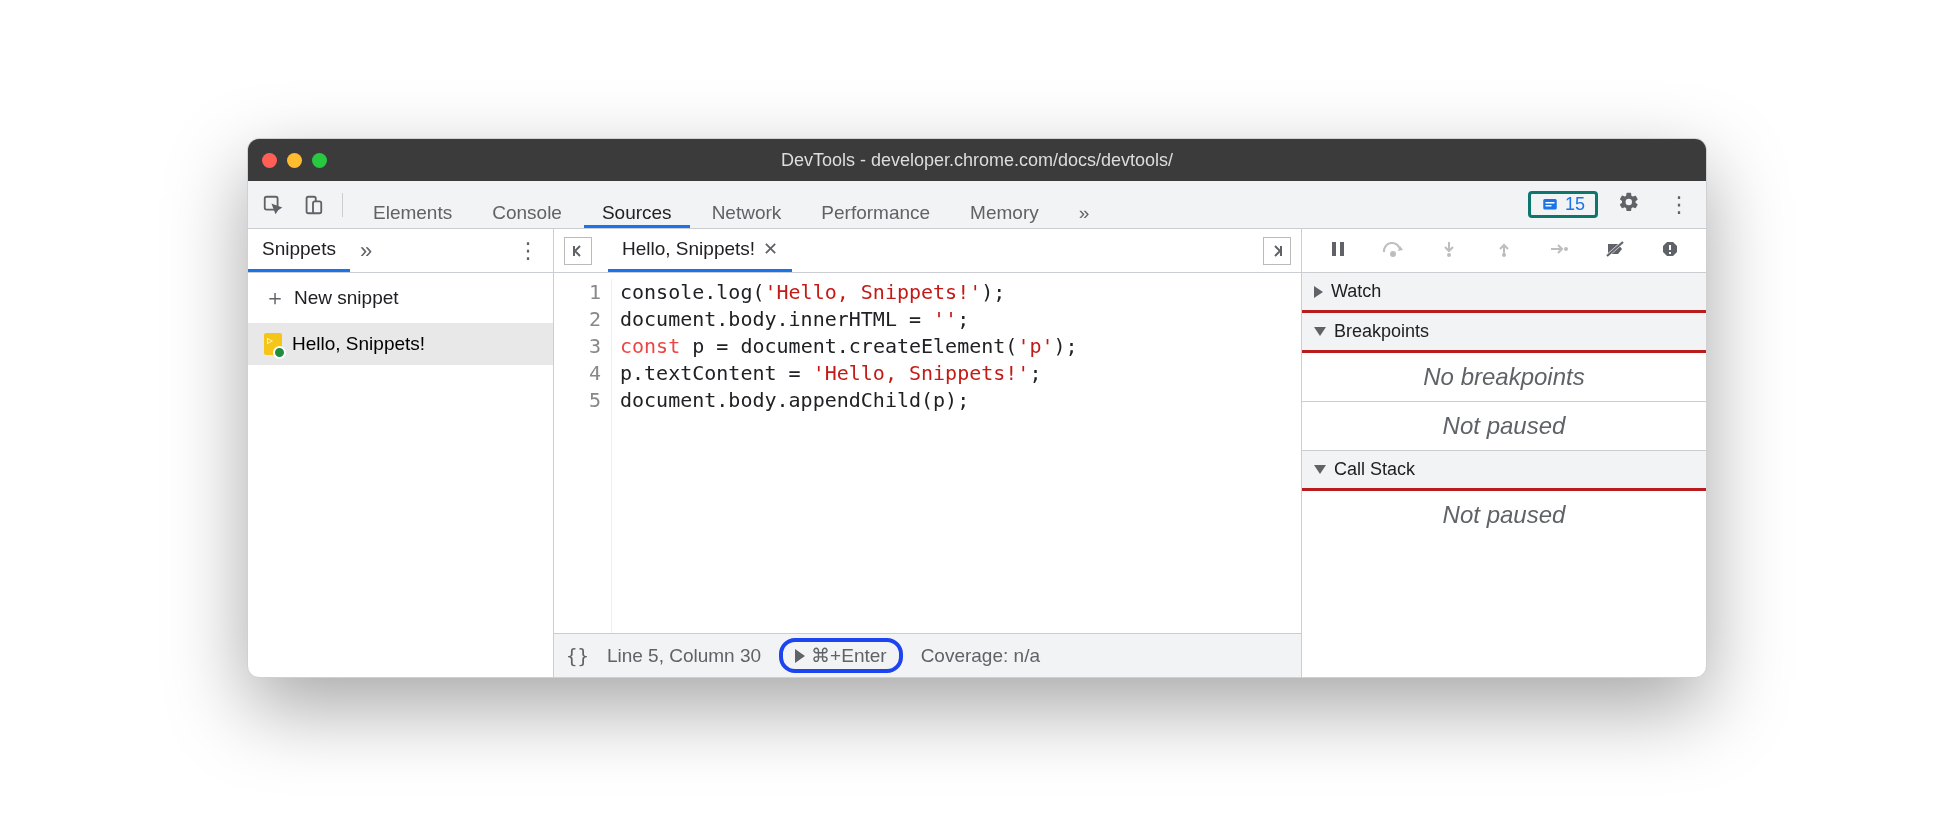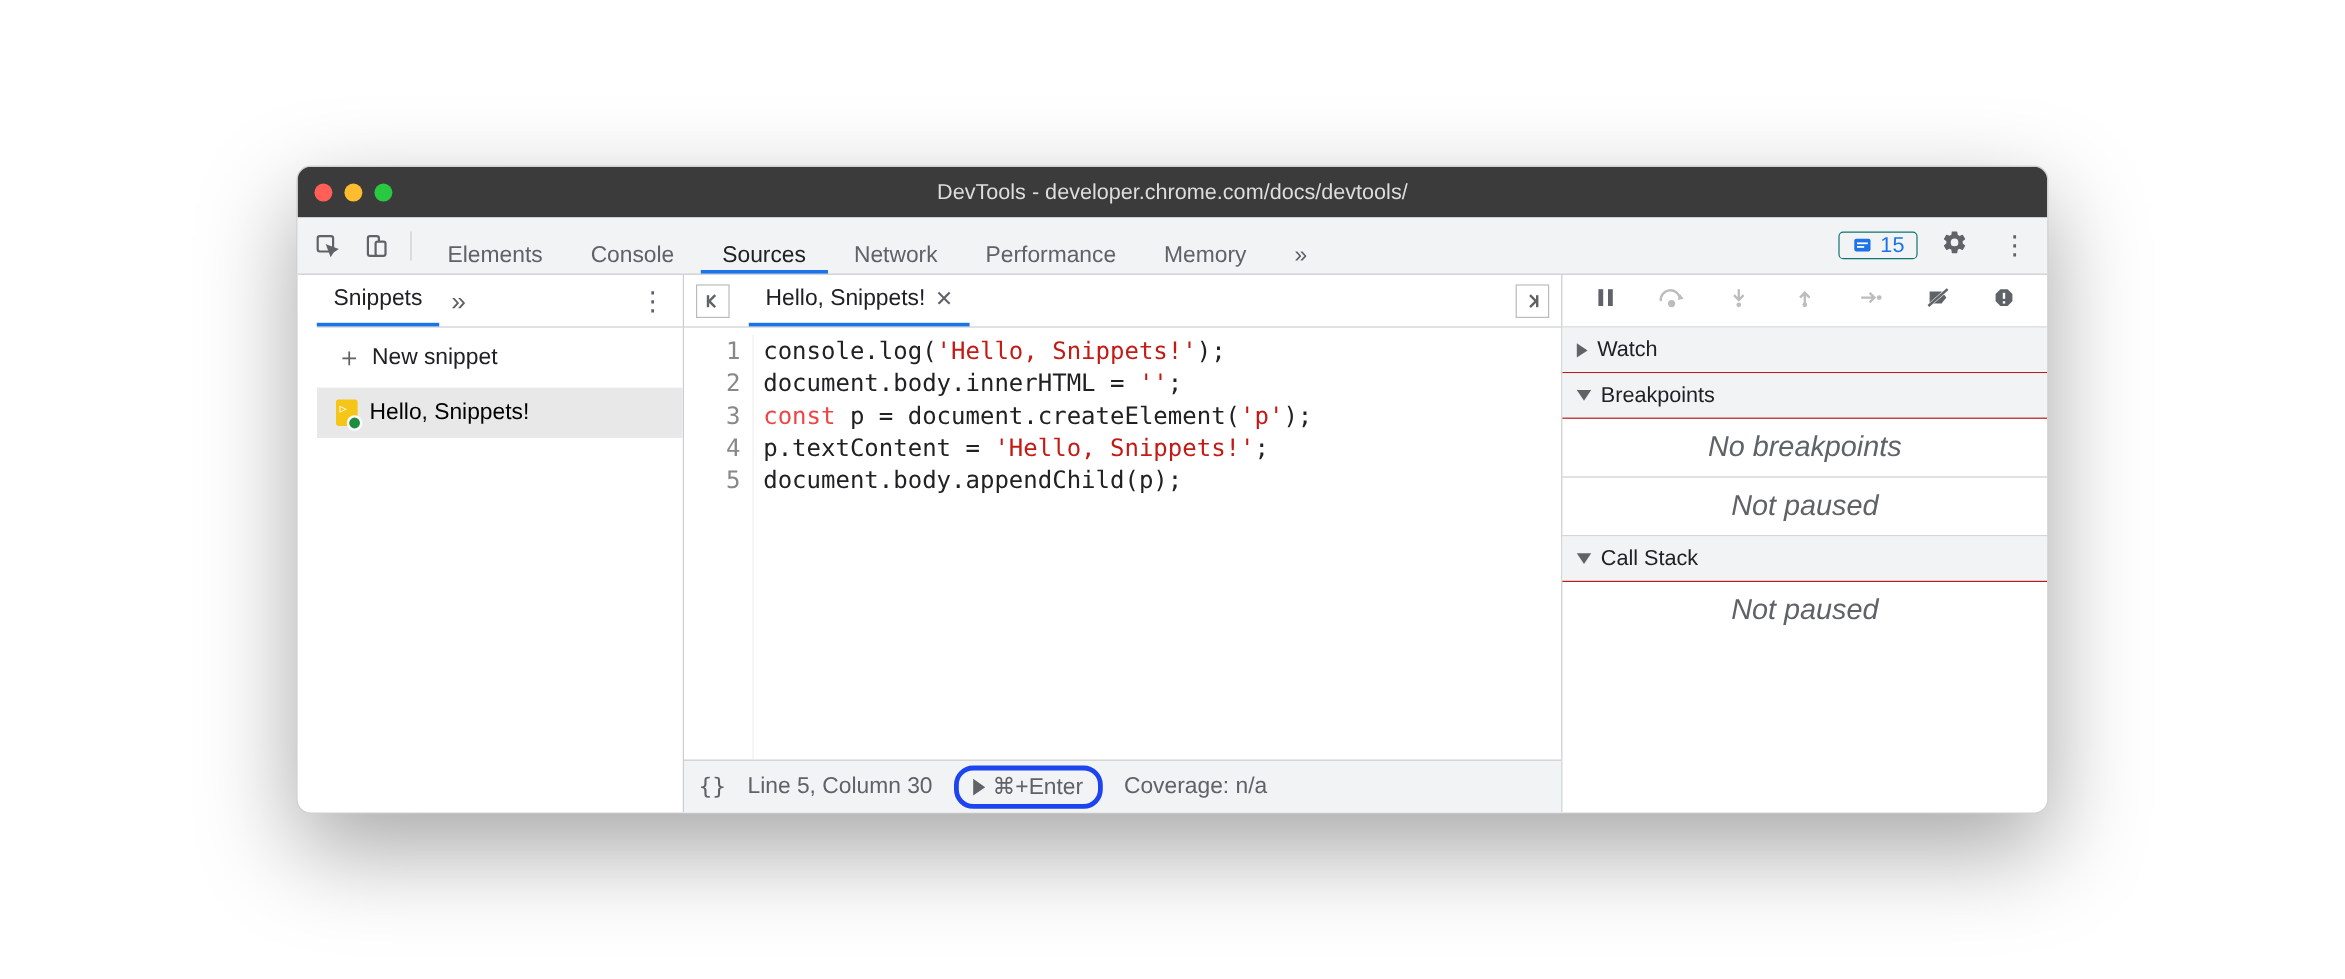--- a/index.html
+++ b/index.html
@@ -44,26 +44,26 @@
 .tb-icon { width: 34px; height: 34px; display:flex; align-items:center; justify-content:center; color:#555; cursor:pointer; }
 .tb-sep { width:1px; height:24px; background:#cacdd1; margin:0 6px; }
 .tabs { display:flex; align-items:stretch; height:100%; gap: 4px; }
 .tab {
   padding: 0 18px; display:flex; align-items:center; font-size:19px;
   color:#5f6368; cursor:pointer; border-bottom:3px solid transparent;margin-top:20px;
 }
 .tab.active { color:#202124; border-bottom-color:#1a73e8; }
 .tb-right { margin-left:auto; display:flex; align-items:center; gap:12px; }
 .issues-badge {
-  display:flex; align-items:center; gap:6px; border:1px solid #0f766e;
+  display:flex; align-items:center; gap:6px; border:3px solid #0f766e;
   border-radius:4px; padding:0 10px; color:#1a73e8; font-size:18px; cursor:pointer;
 }
 .gear, .kebab { color:#5f6368; cursor:pointer; font-size:22px; padding:4px 8px; }
 
-.main { display:flex; height: 448px; margin-left: 16px; }
+.main { display:flex; height: 448px; }
 .left-pane { width: 306px; border-right:1px solid #cacdd1; display:flex; flex-direction:column; }
 .left-tabs { display:flex; align-items:center; height:44px; border-bottom:1px solid #cacdd1; }
 .left-tab {
   padding:0 14px; height:100%; display:flex; align-items:center; font-size:19px;
   color:#202124; border-bottom:3px solid #1a73e8; cursor:pointer;
 }
 .left-more { padding:0 10px; color:#5f6368; font-size:22px; cursor:pointer; }
 .left-kebab { margin-left:auto; padding:0 14px; color:#5f6368; cursor:pointer; font-size:22px; }
 .left-body { flex:1; overflow:auto; }
 .new-snippet { display:flex; align-items:center; gap:8px; padding:10px 16px; font-size:19px; color:#202124; cursor:pointer; }
@@ -104,21 +104,21 @@
   display:flex; align-items:center; gap:6px; color:#5f6368; cursor:pointer;
 }
 .play-tri { width:0; height:0; border-left:10px solid #5f6368; border-top:7px solid transparent; border-bottom:7px solid transparent; }
 
 .right-pane { width: 404px; display:flex; flex-direction:column; }
 .debug-bar { height:44px; display:flex; align-items:center; justify-content:space-around; border-bottom:1px solid #cacdd1; padding:0 8px; }
 .dbg-icon { color:#bdbdbd; cursor:pointer; width:28px; text-align:center; }
 .dbg-icon.active { color:#5f6368; }
 .section-hdr {
   display:flex; align-items:center; gap:8px; padding:8px 12px;
-  background:#f1f3f4; border-bottom:1px solid #b91c1c; font-size:18px; color:#202124; cursor:pointer;
+  background:#f1f3f4; border-bottom:3px solid #b91c1c; font-size:18px; color:#202124; cursor:pointer;
 }
 .section-body {
   padding:10px 0; text-align:center; font-style:italic; color:#5f6368;
   border-bottom:1px solid #cacdd1; font-size:24px;
 }
 .tri-r { width:0; height:0; border-left:9px solid #5f6368; border-top:6px solid transparent; border-bottom:6px solid transparent; }
 .tri-d { width:0; height:0; border-top:9px solid #5f6368; border-left:6px solid transparent; border-right:6px solid transparent; }
 </style>
 </head>
 <body>

